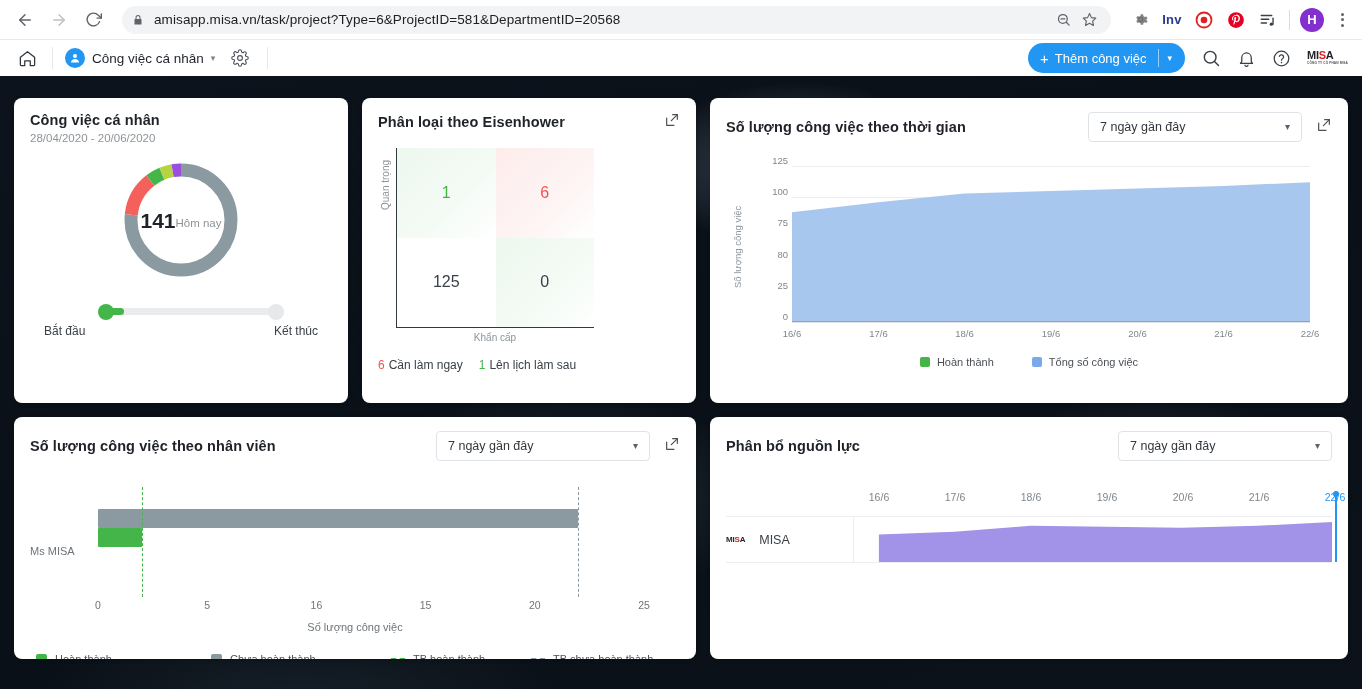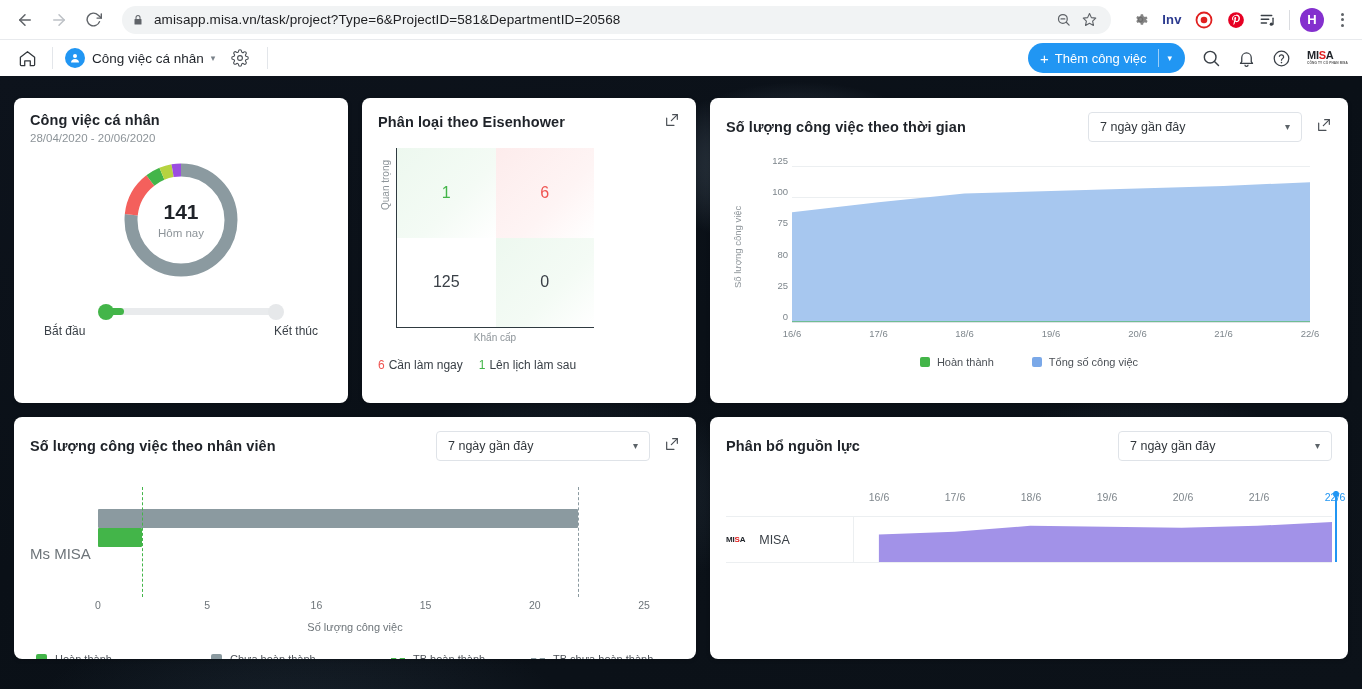--- a/index.html
+++ b/index.html
@@ -145,21 +145,21 @@
     display:flex; align-items:center; justify-content:space-between;
     padding:0 11px; font-size:12.5px; color:#32373c; background:#fff;
   }
   .select-box .caret { color:#5c6368; font-size:10px; }
 
   
   .donut-wrap { display:flex; justify-content:center; margin-top:18px; position:relative; }
   .donut { position:relative; width:116px; height:116px; }
   .donut svg { transform: rotate(-90deg); display:block; }
   .donut-center {
-    position:absolute; inset:0; display:flex; flex-direction:column;
+    position:absolute; inset:0; display:flex; flex-direction:row;
     align-items:center; justify-content:center;
   }
   .donut-value { font-size:21px; font-weight:bold; color:#1f2329; line-height:1; }
   .donut-label { font-size:11.5px; color:#8d9499; margin-top:5px; }
 
   .slider-area { margin-top:30px; padding:0 0 0 0; }
   .slider-track {
     position:relative; height:7px; background:#e9ebed; border-radius:4px;
     margin: 0 56px 0 76px;
   }
@@ -202,21 +202,21 @@
   .c3-yticks { position:absolute; left:30px; top:0; width:32px; height:156px; }
   .c3-yticks span { position:absolute; right:0; font-size:9.5px; color:#7e868c; transform:translateY(-50%); }
   .gridline { position:absolute; left:0; right:0; height:1px; background:#eceff1; }
   .c3-xticks { position:absolute; left:66px; right:22px; top:168px; height:14px; }
   .c3-xticks span { position:absolute; font-size:9.5px; color:#7e868c; transform:translateX(-50%); white-space:nowrap; }
   .legend-row { position:absolute; left:0; right:0; top:196px; display:flex; justify-content:center; gap:38px; font-size:11px; color:#4b5056; }
   .legend-row .sw { width:10px; height:10px; border-radius:2px; display:inline-block; margin-right:7px; vertical-align:-1px; }
 
   
   .chart4 { position:relative; margin-top:26px; height:180px; }
-  .c4-cat { position:absolute; left:0; top:58px; font-size:15px; color:#6d7479; }
+  .c4-cat { position:absolute; left:0; top:58px; font-size:11px; color:#6d7479; }
   .c4-plot { position:absolute; left:68px; right:36px; top:0; height:110px; }
   .bar-grp { position:absolute; left:0; right:0; top:22px; height:42px; }
   .bar { position:absolute; left:0; height:19px; border-radius:1px; }
   .bar.unfinished { top:0; background:#8b9aa0; }
   .bar.finished { top:19px; background:#43b549; }
   .dash-line { position:absolute; top:0; bottom:0; width:0; border-left:1.5px dashed #43b549; }
   .dash-line.gray { border-left-color:#8b9aa0; }
   .c4-xticks { position:absolute; left:68px; right:36px; top:112px; height:14px; }
   .c4-xticks span { position:absolute; font-size:10.5px; color:#6d7479; transform:translateX(-50%); }
   .c4-xlabel { position:absolute; left:0; right:0; top:134px; text-align:center; font-size:11px; color:#6d7479; }

